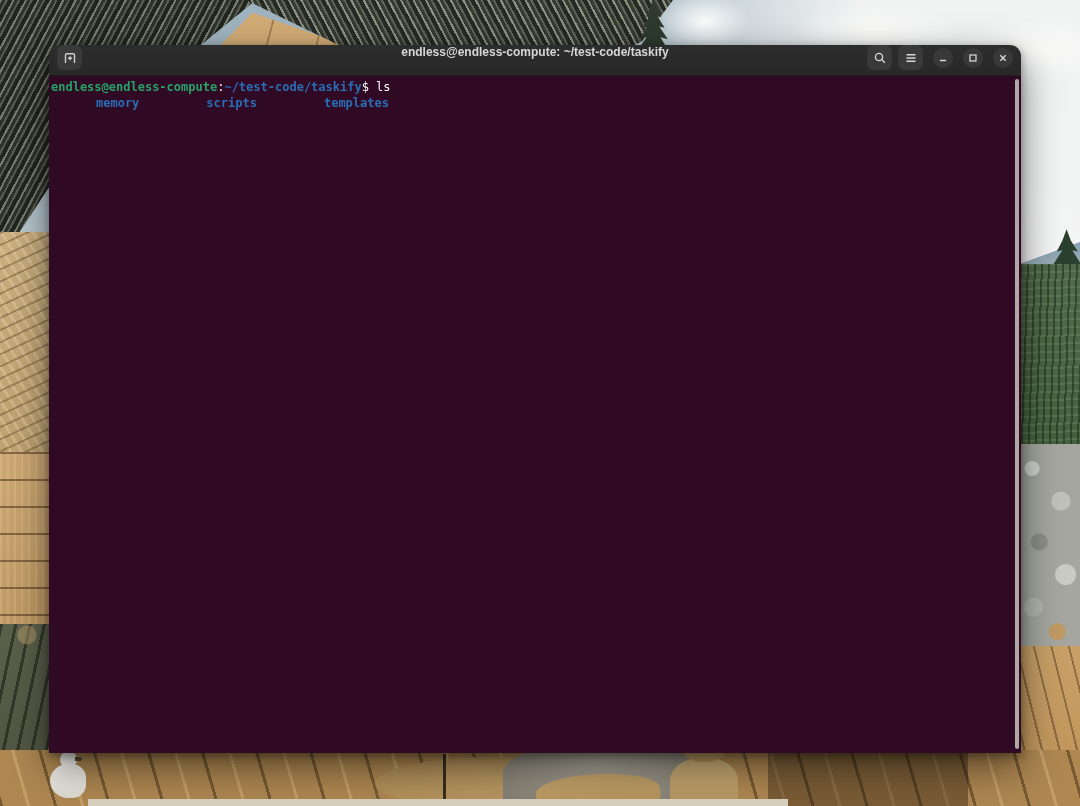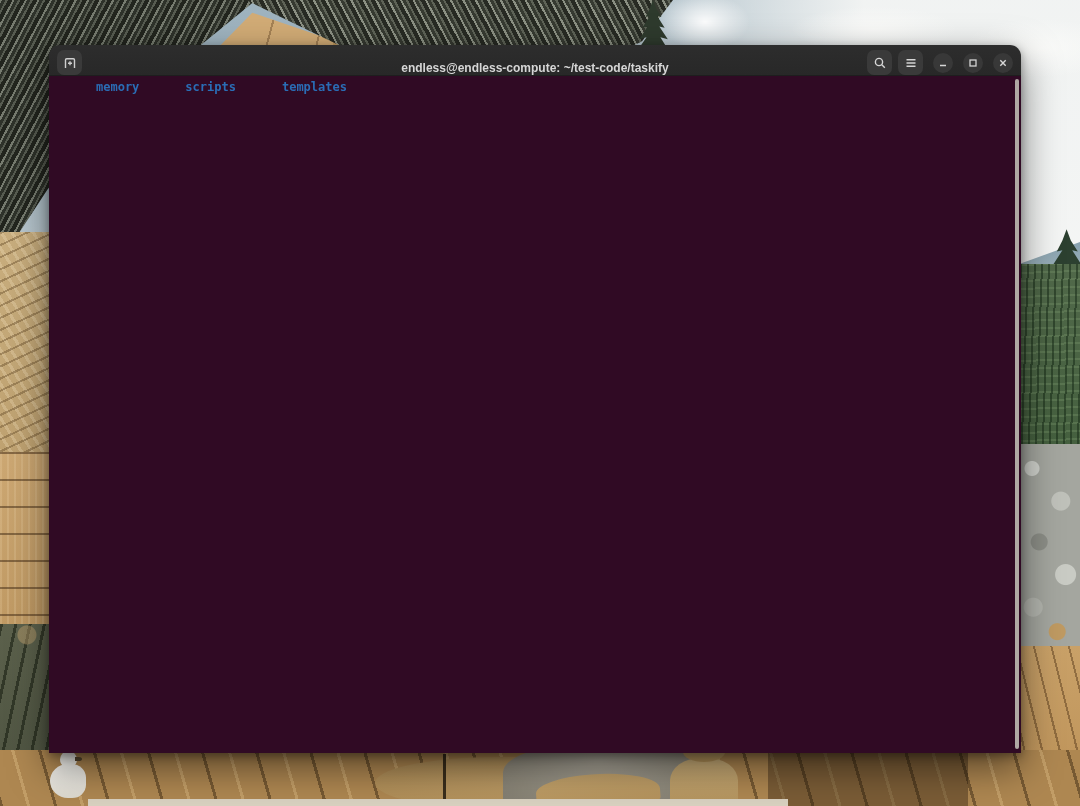--- a/index.html
+++ b/index.html
@@ -99,21 +99,21 @@
 
   
   .window{
     position:absolute;left:49px;top:45px;width:972px;height:708px;
     border-radius:11px 11px 0 0;overflow:hidden;
     box-shadow:0 14px 38px rgba(0,0,0,.5),0 3px 10px rgba(0,0,0,.35);
   }
   .titlebar{
     height:30px;background:linear-gradient(180deg,#2d2d2d,#282828);
     border-bottom:1px solid #1e1e1e;
-    display:flex;align-items:flex-end;padding:0 8px;position:relative;gap:7px;
+    display:flex;align-items:flex-start;padding:0 8px;position:relative;gap:7px;
   }
   .tb-title{
     position:absolute;left:0;right:0;text-align:center;
     color:#d6d6d6;font-size:12px;font-weight:700;pointer-events:none;
     white-space:nowrap;
   }
   .tb-btn{
     border:none;display:flex;align-items:center;justify-content:center;
     cursor:pointer;padding:0;position:relative;z-index:2;
   }
@@ -128,21 +128,21 @@
     padding:4px 2px 0 2px;box-sizing:border-box;
     font-family:"DejaVu Sans Mono",monospace;font-size:12px;line-height:15.7px;
     cursor:text;
   }
   .tline{white-space:pre;}
   .u{color:var(--term-user-host,#26A269);font-weight:bold;}
   .w{color:var(--term-foreground,#ffffff);}
   .p{color:var(--term-path,#2A6DB5);font-weight:bold;}
   .cmd{color:var(--term-foreground,#ffffff);margin-left:7.2px;}
   .dir{color:var(--term-directory,#2A6DB5);font-weight:bold;padding-left:45px;}
-  .dir + .dir{margin-left:1px;}
+  .dir + .dir{margin-left:22px;}
   .cursor{
     display:inline-block;width:7.4px;height:13.5px;margin-left:7.2px;
     background:var(--term-cursor,#F2F0EA);vertical-align:-2px;
   }
   .scrollbar{
     position:absolute;right:2px;top:3px;bottom:4px;width:4px;
     border-radius:3px;background:#beb9b3;opacity:.9;cursor:pointer;
   }
 </style>
 </head>
@@ -232,16 +232,17 @@
         <span>
           <svg width="14" height="14" viewBox="0 0 14 14">
             <path d="M4.3 4.3 L9.7 9.7 M9.7 4.3 L4.3 9.7" stroke="#d8d8d8" stroke-width="1.4"></path>
           </svg>
         </span>
       </button>
     </div>
   </div>
 
   <div class="term-body">
+    <div class="tline"><span class="u">endless@endless-compute</span><span class="w">:</span><span class="p">~/test-code/taskify</span><span class="w">$</span><span class="cmd">ls</span></div>
     <div class="tline"><span class="dir">memory</span><span class="dir">scripts</span><span class="dir">templates</span></div>
     <div class="scrollbar"></div>
   </div>
 </div>
 
 </body></html>

